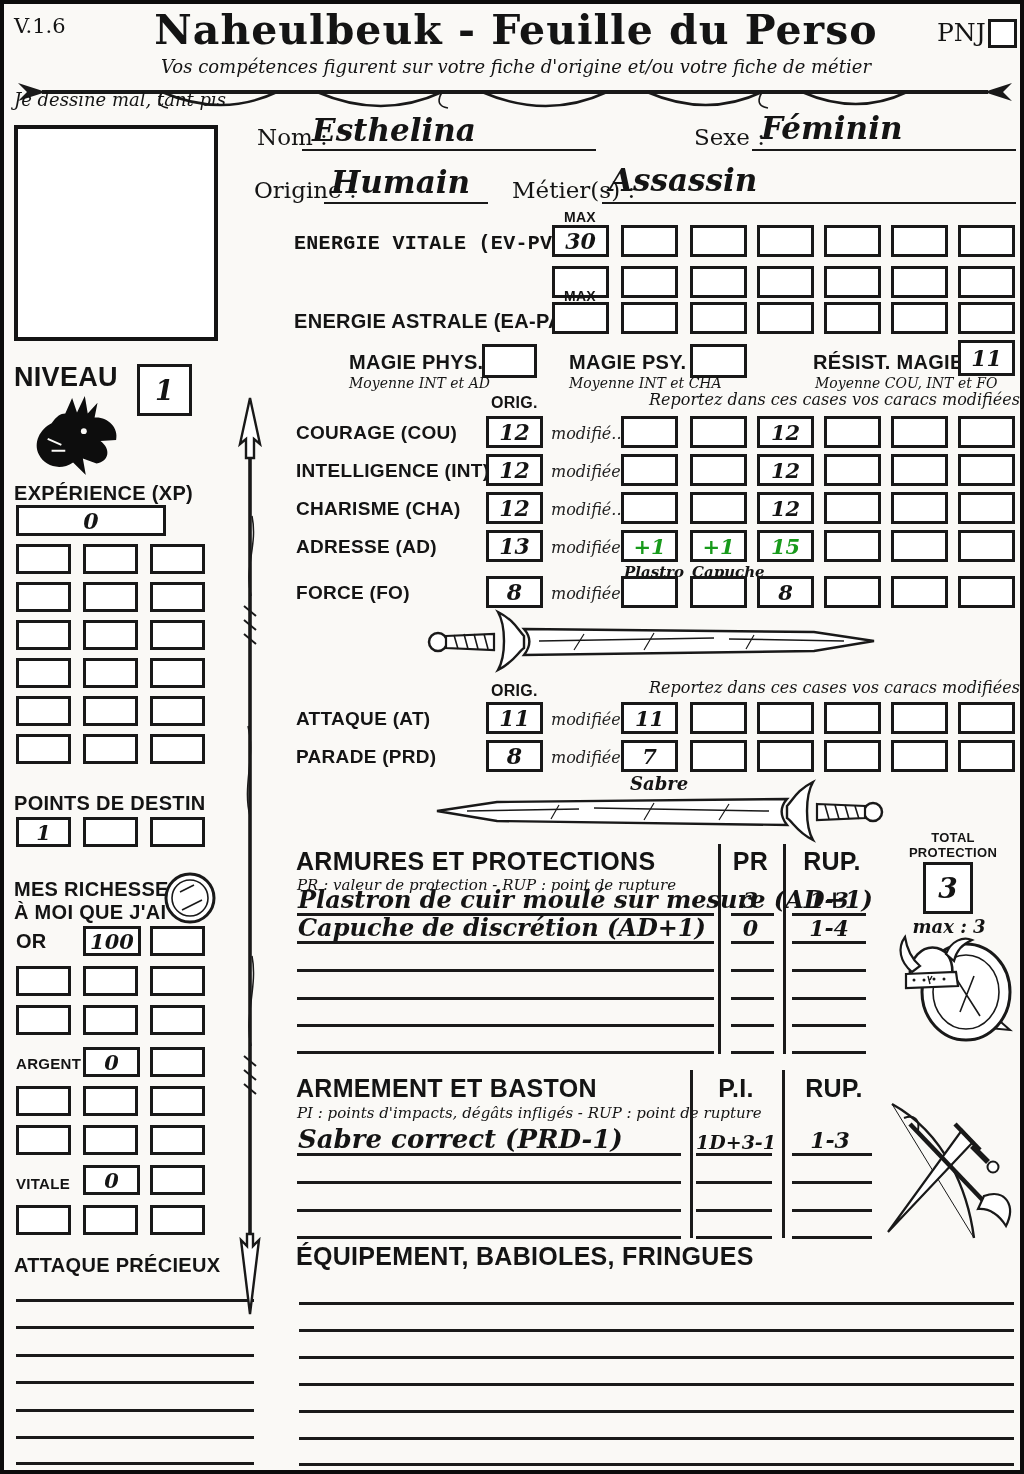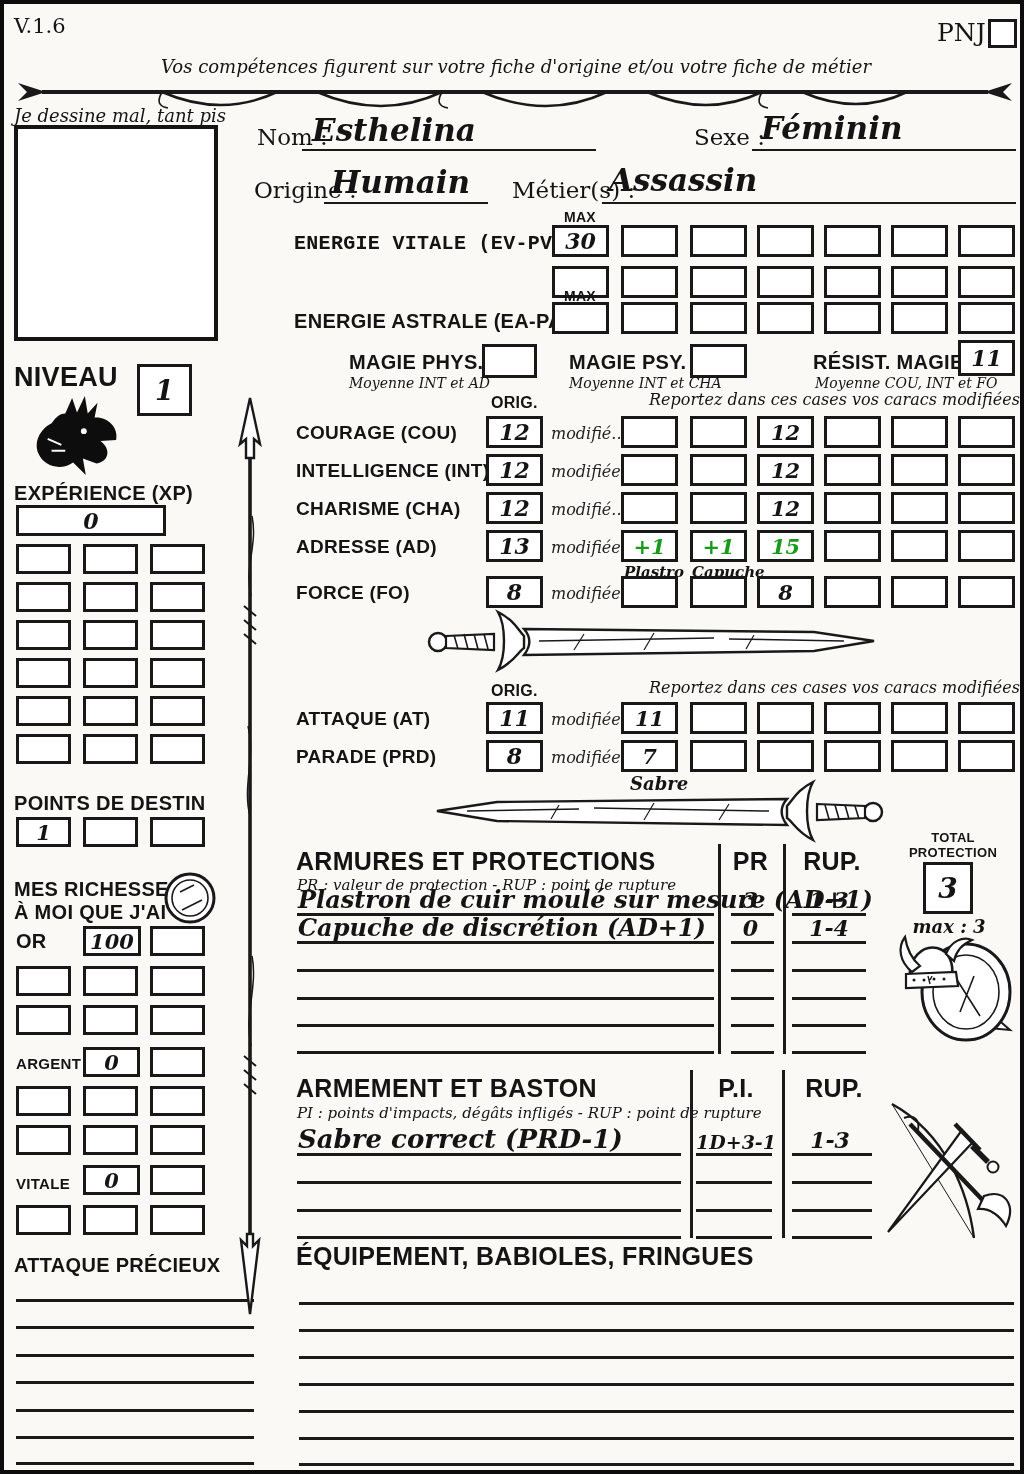--- a/index.html
+++ b/index.html
@@ -38,39 +38,40 @@
   .aname{position:absolute;left:294px;bottom:2px;font-size:24px;}
   .acell{position:absolute;bottom:3px;text-align:center;}
   svg{display:block;}
 </style>
 </head>
 <body>
 
 <div class="page">
 
   <div class="abs ser" style="left:10px;top:10px;font-size:21px;">V.1.6</div>
+  <div class="abs ser" style="left:112px;top:2px;width:800px;text-align:center;font-size:41px;font-weight:bold;letter-spacing:1px;">Naheulbeuk - Feuille du Perso</div>
   <div class="abs it" style="left:112px;top:52px;width:800px;text-align:center;font-size:18px;">Vos compétences figurent sur votre fiche d'origine et/ou votre fiche de métier</div>
   <div class="abs ser" style="left:933px;top:14px;font-size:25px;">PNJ</div>
   <div class="box" style="left:984px;top:15px;width:29px;height:29px;"></div>
 
   <div class="abs" style="left:8px;top:72px;">
     <svg width="1006" height="36" viewBox="0 0 1006 36">
       <path d="M30,16 H976" stroke="#191919" stroke-width="4" fill="none"></path>
       <path d="M34,16 L6,7 L15,16 L6,25 Z" fill="#191919"></path>
       <path d="M972,16 L1000,7 L991,16 L1000,25 Z" fill="#191919"></path>
       <path d="M150,16 Q210,42 265,16" stroke="#191919" stroke-width="2.5" fill="none"></path>
       <path d="M305,16 Q370,44 430,16" stroke="#191919" stroke-width="2.5" fill="none"></path>
       <path d="M470,16 Q535,44 595,16" stroke="#191919" stroke-width="2.5" fill="none"></path>
       <path d="M635,16 Q695,42 750,16" stroke="#191919" stroke-width="2.5" fill="none"></path>
       <path d="M790,16 Q845,40 895,16" stroke="#191919" stroke-width="2.5" fill="none"></path>
       <path d="M150,16 q-8,14 6,16 M430,16 q-8,14 6,16 M750,16 q-8,14 6,16" stroke="#191919" stroke-width="1.6" fill="none"></path>
     </svg>
   </div>
 
-  <div class="abs it" style="left:10px;top:101px;font-size:18px;">Je dessine mal, tant pis</div>
+  <div class="abs it" style="left:10px;top:85px;font-size:18px;">Je dessine mal, tant pis</div>
   <div class="abs" style="left:10px;top:121px;width:204px;height:216px;background:#fff;border:4px solid #141414;box-sizing:border-box;"></div>
 
   <div class="abs bh" style="left:10px;top:358px;font-size:27px;">NIVEAU</div>
   <div class="box" style="left:133px;top:360px;width:55px;height:52px;">
       <span class="hw" style="font-size:27px;">1</span>
     </div>
 
   <div class="abs" style="left:24px;top:390px;">
     <svg width="98" height="86" viewBox="0 0 100 88">
       <path d="M38,20 L45,4 L50,19 L58,2 L61,20 L71,9 L68,24 C81,23 93,34 90,47 L74,48 C85,56 83,69 70,71 L56,66 L59,83 L46,70 C33,79 17,74 11,62 C5,50 12,36 24,30 C29,23 33,20 38,20 Z" fill="#0d0d0d"></path>

